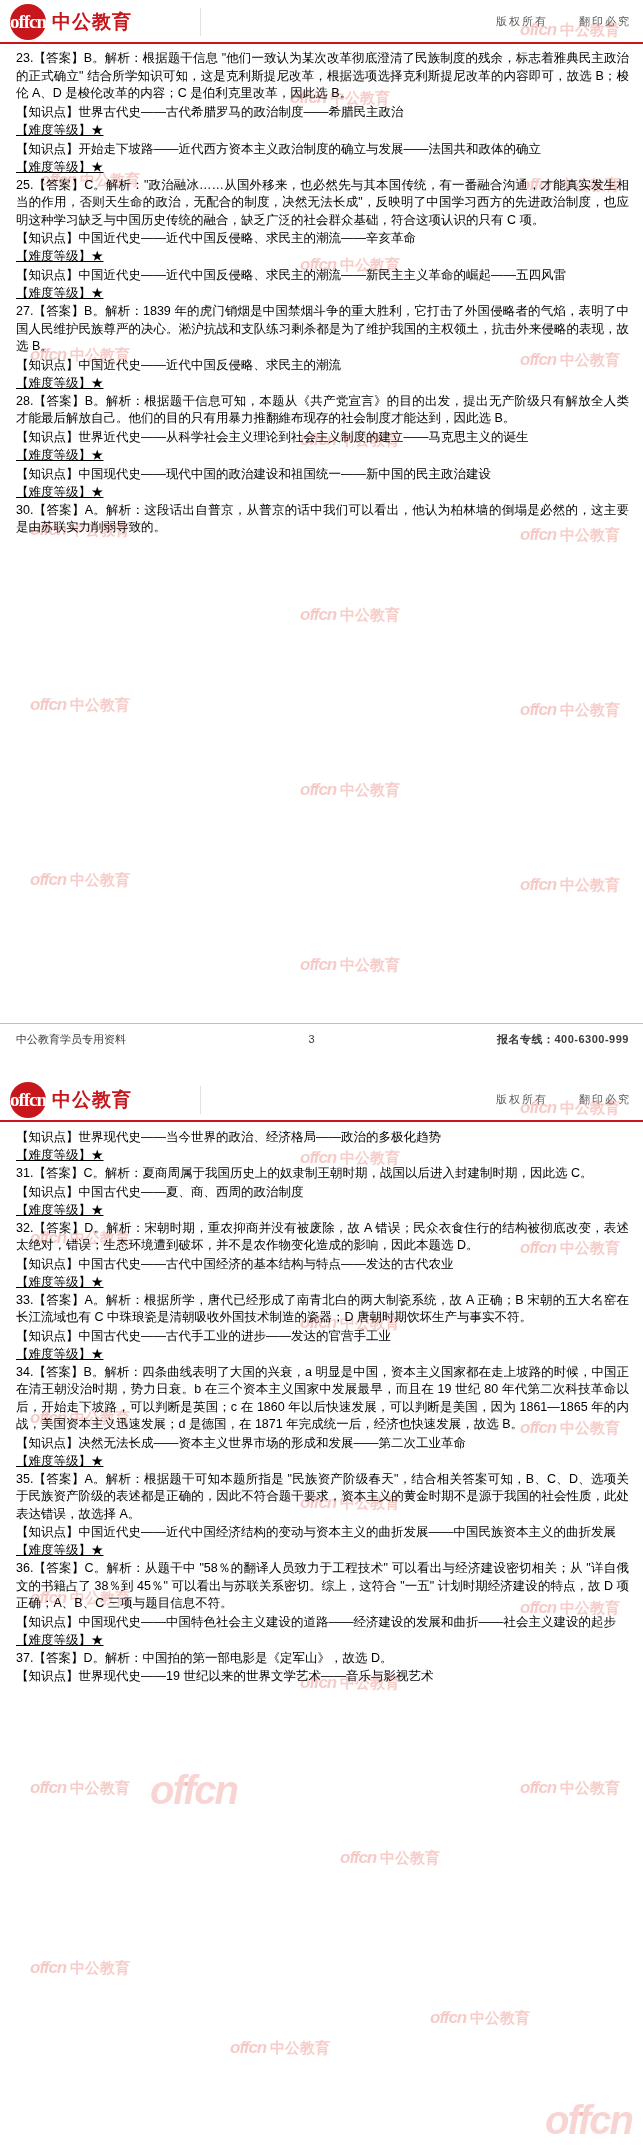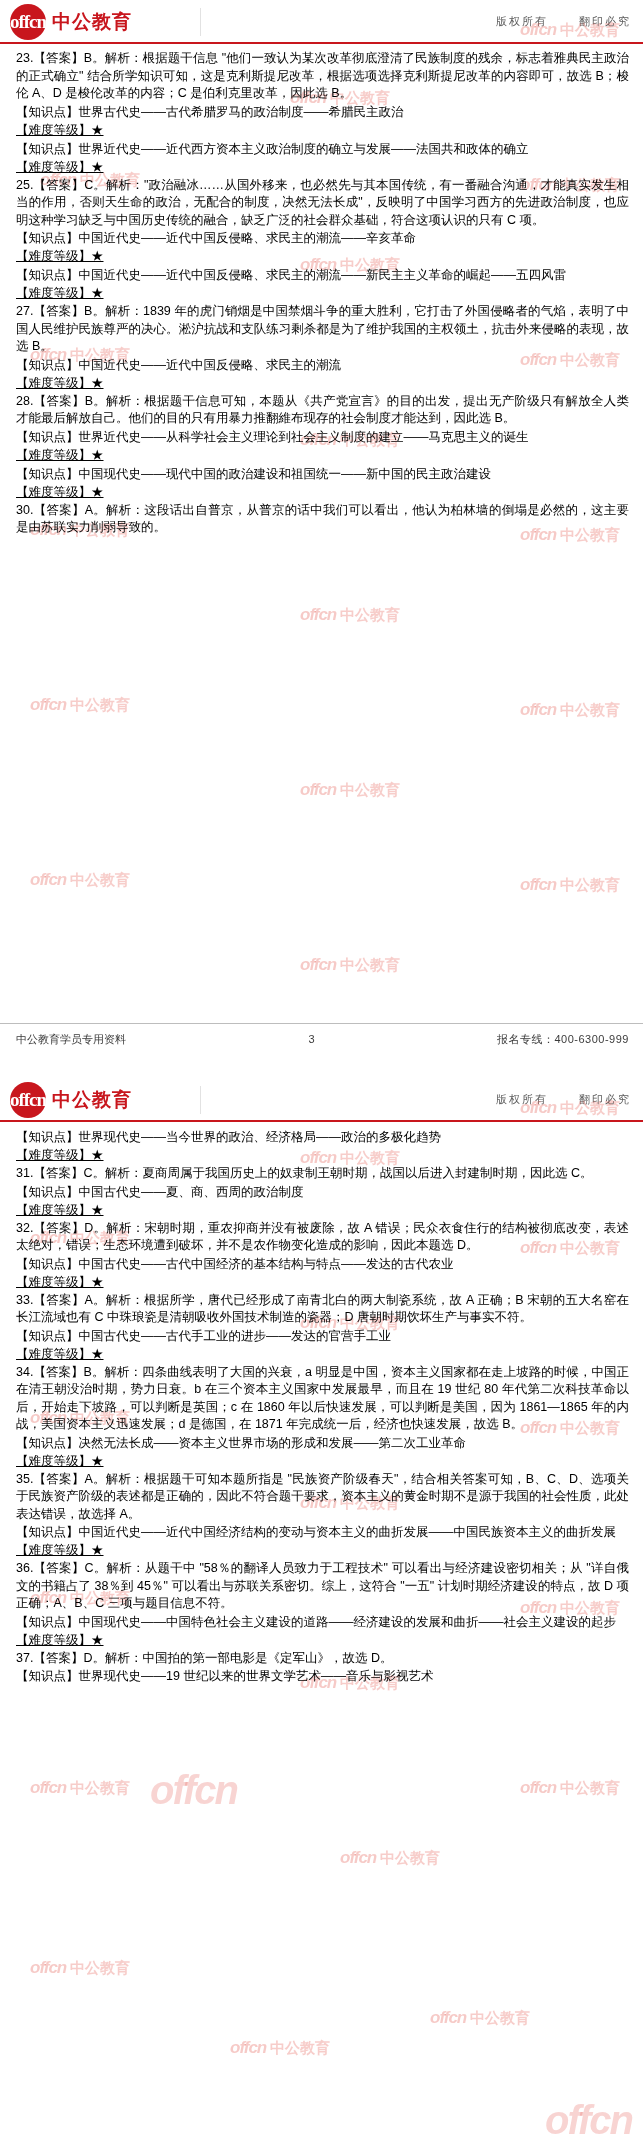--- a/index.html
+++ b/index.html
@@ -141,21 +141,21 @@
     padding: 5px 14px 0 16px;
     font-size: 11px;
     color: #3b3b3b;
     display: flex;
     justify-content: space-between;
     align-items: center;
     z-index: 4;
     background: rgba(255,255,255,0.0);
   }
   .ftr .pg { font-size: 11px; }
-  .ftr-right { letter-spacing: 0.5px; }
+  .ftr-right { letter-spacing: 0.5px; font-weight: bold; }
 </style>
 </head>
 <body>
 
 <div class="page-wrap">
 
   <div class="page page-1">
 
     <div class="wm-layer">
       <div class="wm" style="left:290px; top:88px;"><span class="wm-o">offcn</span> <span>中公教育</span></div>
@@ -189,21 +189,21 @@
       </div>
     </div>
 
     <div class="content">
       <div class="blk">
         <p class="para">23.【答案】B。解析：根据题干信息 "他们一致认为某次改革彻底澄清了民族制度的残余，标志着雅典民主政治的正式确立" 结合所学知识可知，这是克利斯提尼改革，根据选项选择克利斯提尼改革的内容即可，故选 B；梭伦 A、D 是梭伦改革的内容；C 是伯利克里改革，因此选 B。</p>
         <p class="kn">【知识点】世界古代史——古代希腊罗马的政治制度——希腊民主政治</p>
         <p class="diff">【难度等级】★</p>
       </div>
       <div class="blk">
-        <p class="kn">【知识点】世界近代史——近代西方资本主义政治制度的确立与发展——法国共和政体的确立</p>
+        <p class="kn">【知识点】开始走下坡路——近代西方资本主义政治制度的确立与发展——法国共和政体的确立</p>
         <p class="diff">【难度等级】★</p>
       </div>
       <div class="blk">
         <p class="para">25.【答案】C。解析："政治融冰……从国外移来，也必然先与其本国传统，有一番融合沟通，才能真实发生相当的作用，否则天生命的政治，无配合的制度，决然无法长成"，反映明了中国学习西方的先进政治制度，也应明这种学习缺乏与中国历史传统的融合，缺乏广泛的社会群众基础，符合这项认识的只有 C 项。</p>
         <p class="kn">【知识点】中国近代史——近代中国反侵略、求民主的潮流——辛亥革命</p>
         <p class="diff">【难度等级】★</p>
       </div>
       <div class="blk">
         <p class="kn">【知识点】中国近代史——近代中国反侵略、求民主的潮流——新民主主义革命的崛起——五四风雷</p>
         <p class="diff">【难度等级】★</p>

